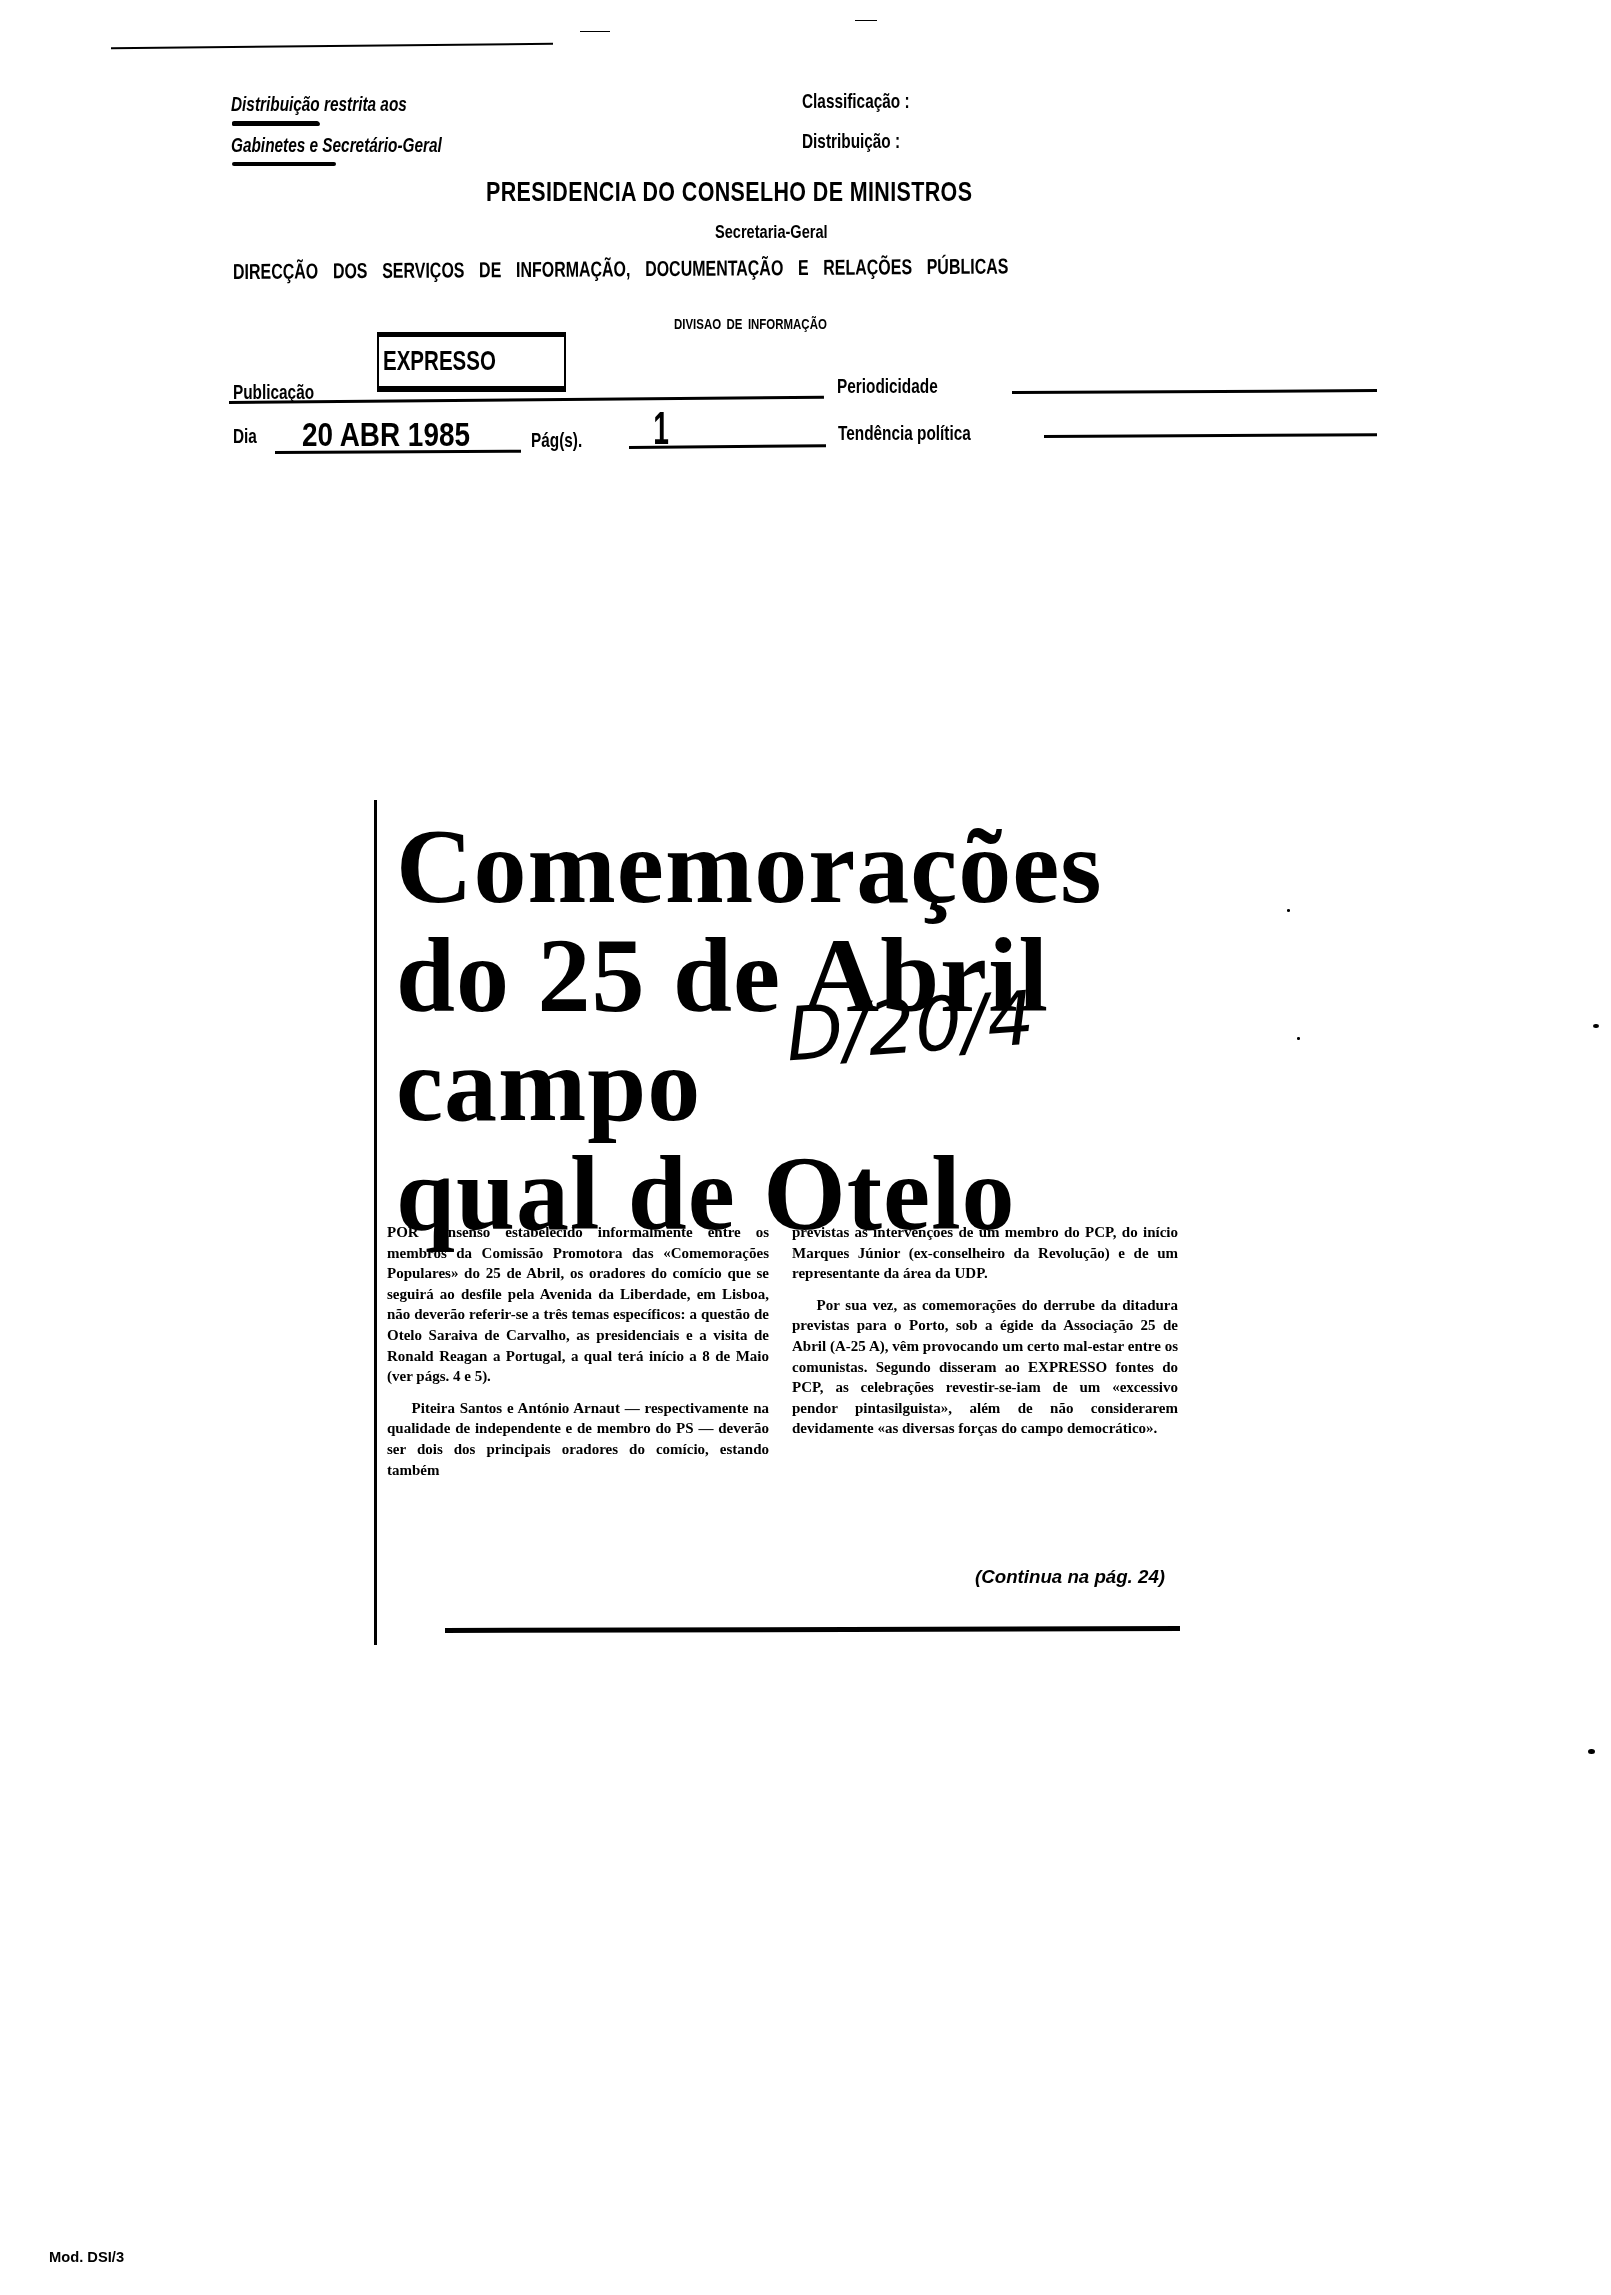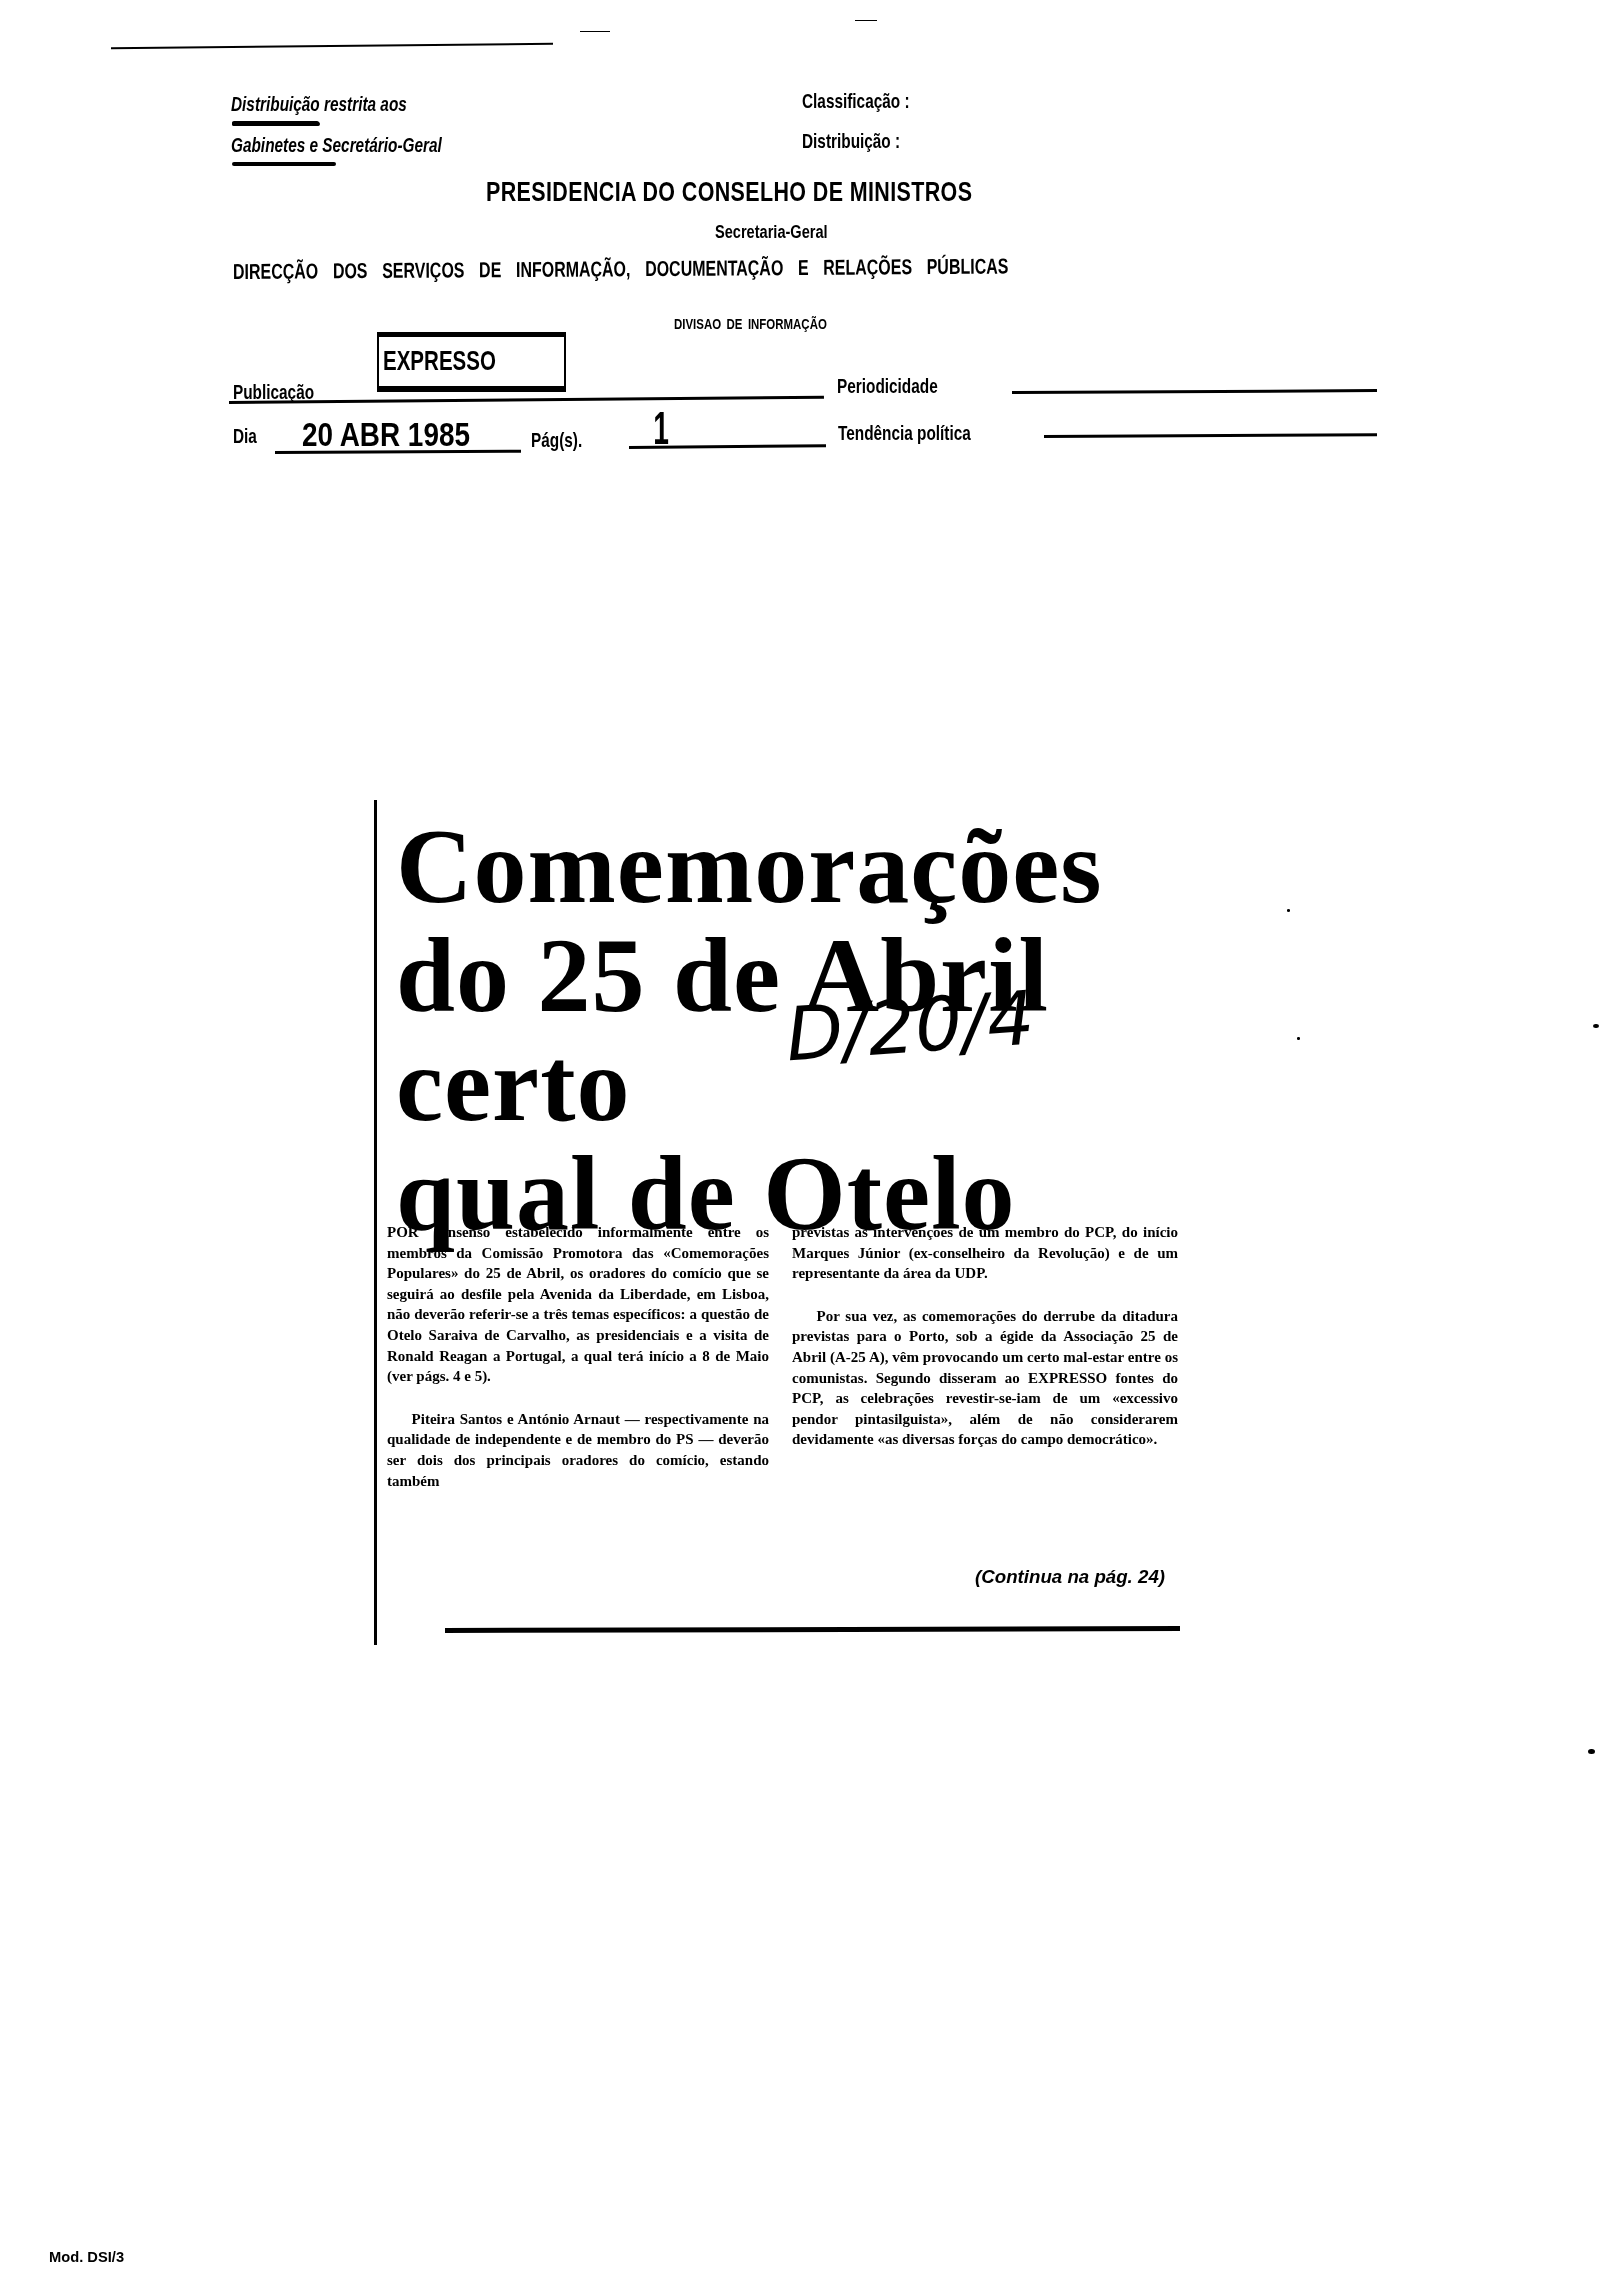--- a/index.html
+++ b/index.html
@@ -121,21 +121,21 @@
       line-height: 20.6px;
       text-align: justify;
       hyphens: manual;
     }
     .col p {
       margin: 0;
       text-indent: 0;
     }
     .col p.indent {
       text-indent: 24.6px;
-      margin-top: 22px;
+      margin-top: 11px;
     }
     .continua {
       position: absolute;
       font-family: "Liberation Sans", sans-serif;
       font-style: italic;
       font-weight: bold;
       font-size: 18.7px;
       white-space: nowrap;
     }
     .bottom-rule {
@@ -206,21 +206,21 @@
   <div class="abs form-sans field-label" style="left:1081px; top:422px;"></div>
   <div class="fill-line" style="left:1044px; top:435px; width:333px; transform:rotate(-0.3deg); transform-origin:left;"></div>
 </section>
 
 <article>
   <div class="article-rule-v" style="left:374px; top:800px; height:845px;"></div>
 
   <h1 class="headline" style="left:384px; top:800px; margin:12px;">
     <span>Comemorações</span>
     <span>do 25 de Abril</span>
-    <span>certo</span>
+    <span>campo</span>
     <span>qual de Otelo</span>
   </h1>
 
   <div class="annotation" style="left:786px; top:983px;">D/20/4</div>
 
   <div class="col" style="left:387px; top:1222px; width:382px;">
     <p>POR consenso estabelecido informalmente entre os membros da Comissão Promotora das «Comemorações Populares» do 25 de Abril, os oradores do comício que se seguirá ao desfile pela Avenida da Liberdade, em Lisboa, não deverão referir-se a três temas específicos: a questão de Otelo Saraiva de Carvalho, as presidenciais e a visita de Ronald Reagan a Portugal, a qual terá início a 8 de Maio (ver págs. 4 e 5).</p>
     <p class="indent">Piteira Santos e António Arnaut — respectivamente na qualidade de independente e de membro do PS — deverão ser dois dos principais oradores do comício, estando também</p>
   </div>
 

